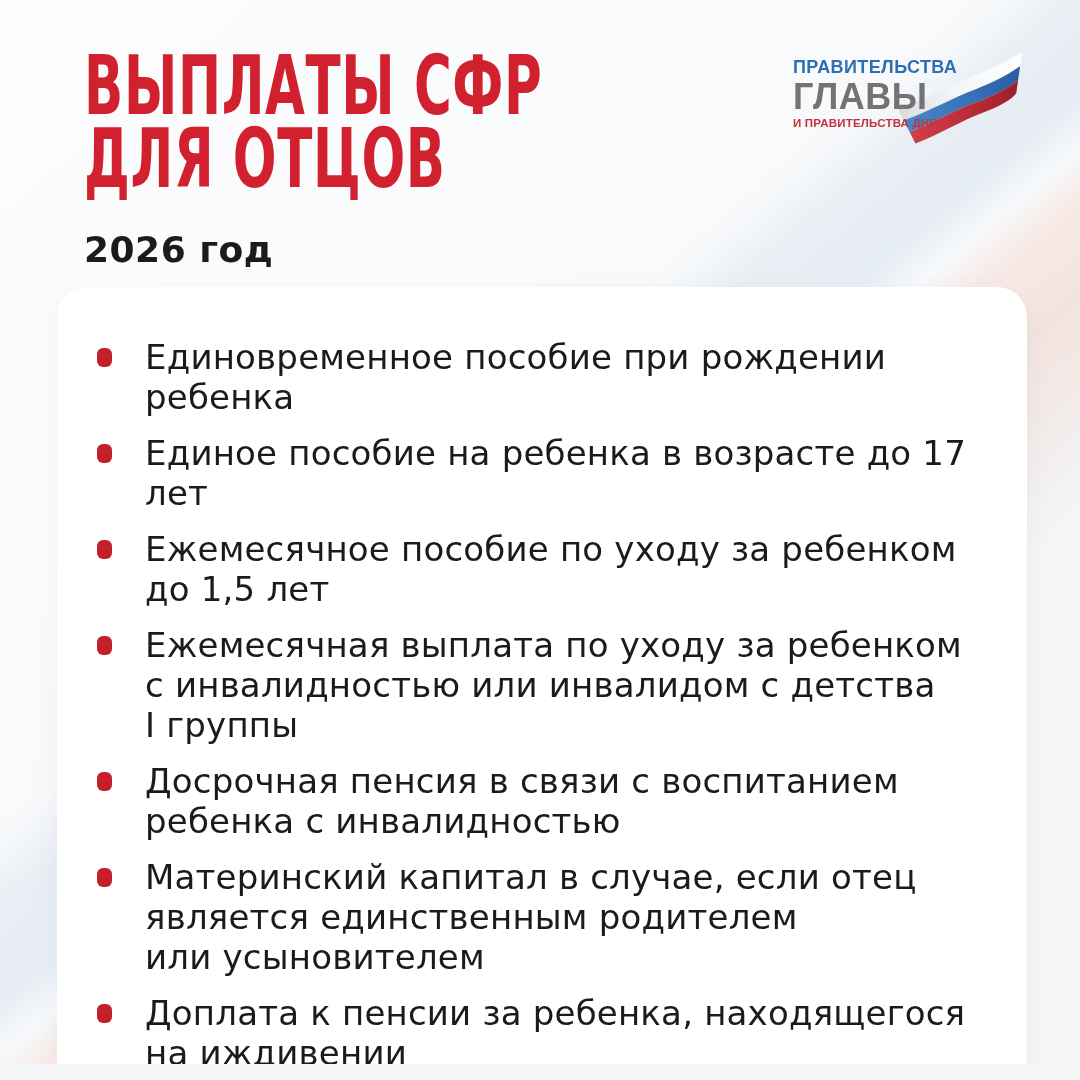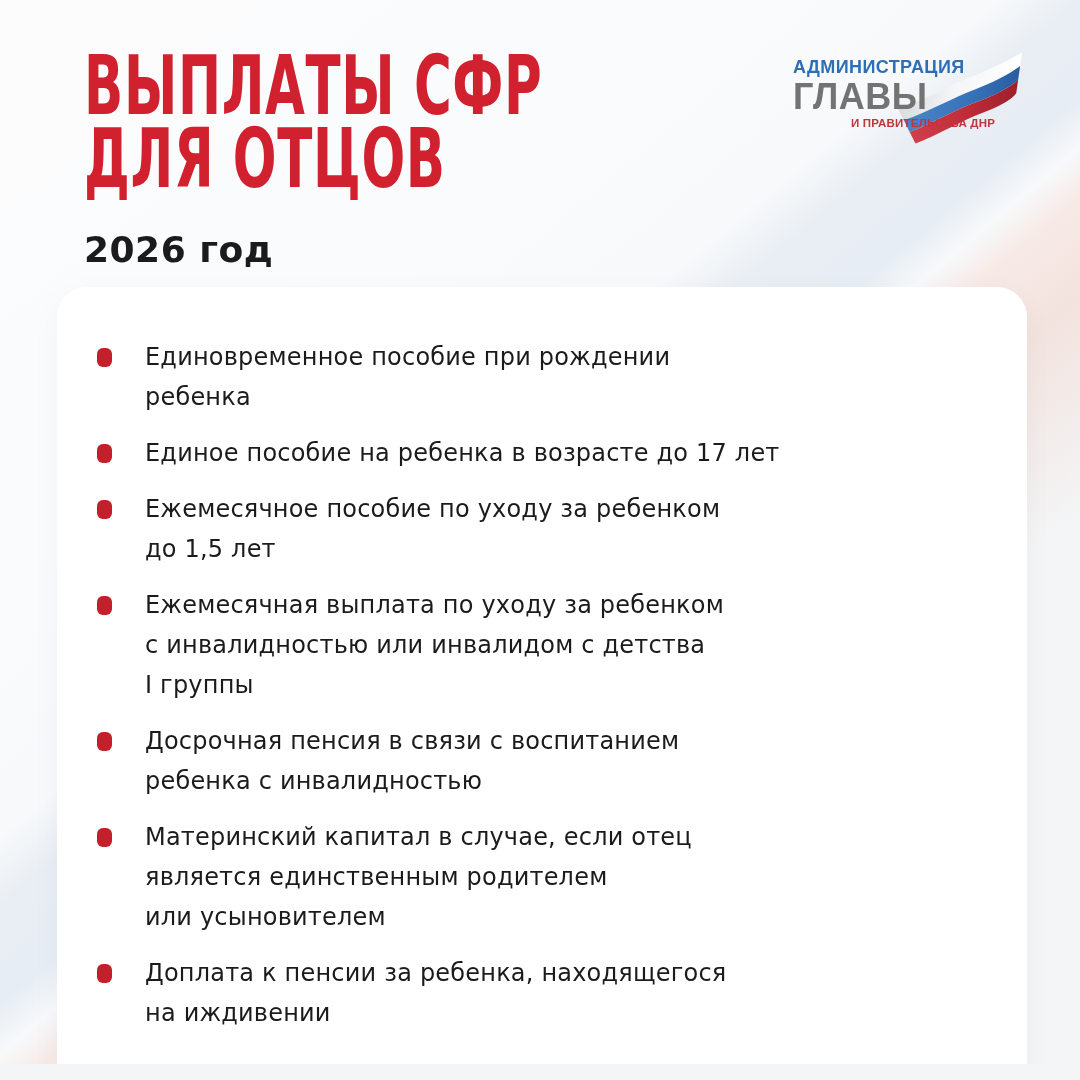--- a/index.html
+++ b/index.html
@@ -39,39 +39,39 @@
     font-size:36px;font-weight:bold;color:#1b1b1d;letter-spacing:.5px;
   }
 
   
   .logo{position:absolute;left:793px;top:57px;width:260px;height:100px;}
   .logo .l1{position:relative;z-index:2;font-family:"Liberation Sans",sans-serif;
     font-size:18px;font-weight:bold;color:#2e6eb5;letter-spacing:.4px;white-space:nowrap;}
   .logo .l2{position:relative;z-index:2;font-family:"Liberation Sans",sans-serif;
     font-size:36px;font-weight:bold;color:#737373;letter-spacing:.5px;line-height:34px;margin-top:2px;white-space:nowrap;}
   .logo .l3{position:relative;z-index:2;font-family:"Liberation Sans",sans-serif;
-    font-size:11.5px;font-weight:bold;color:#c0343c;letter-spacing:.2px;margin-top:3px;white-space:nowrap;text-align:center;}
+    font-size:11.5px;font-weight:bold;color:#c0343c;letter-spacing:.2px;margin-top:3px;white-space:nowrap;}
   .logo svg{position:absolute;left:105px;top:-8px;z-index:1;}
 
   
   .card{
     position:absolute;left:57px;top:287px;width:970px;height:823px;
     background:#ffffff;border-radius:30px;
     box-shadow:0 8px 30px rgba(40,60,90,.04);
     box-sizing:border-box;padding:50px 40px 30px 40px;
   }
   ul.benefits{list-style:none;margin:0;padding:0;}
   ul.benefits li{display:flex;align-items:flex-start;margin-bottom:16px;}
   .bullet{
     flex:0 0 auto;width:15px;height:19px;border-radius:6px;
     background:#c4202c;margin:11px 0 0 0;
   }
   .itext{
     margin-left:33px;max-width:845px;
-    font-size:24px;line-height:40px;color:#1b1b1d;
+    font-size:34px;line-height:40px;color:#1b1b1d;
     white-space:pre-line;letter-spacing:.2px;
   }
 </style>
 </head>
 <body>
 
 <div class="canvas">
 
   <div class="bg"></div>
 
@@ -98,21 +98,21 @@
         <linearGradient id="fr" x1="0" y1="0" x2="1" y2="0">
           <stop offset="0" stop-color="#d0404b"></stop>
             <stop offset="0.5" stop-color="#c02d3a"></stop>
             <stop offset="1" stop-color="#9c1f2b"></stop>
         </linearGradient>
       </defs>
       <path fill="url(#fw)" d="M0,60 C28,52 56,34 78,26 C96,19 112,11 128,2 L126,16 C114,25 98,33 80,40 C58,48 30,64 6,72 Z"></path>
       <path fill="url(#fb)" d="M6,72 C30,64 58,48 80,40 C98,33 114,25 126,16 L124,30 C116,38 100,46 84,52 C60,60 34,76 12,84 Z"></path>
       <path fill="url(#fr)" d="M12,84 C34,76 60,60 84,52 C100,46 116,38 124,30 L122,44 C118,50 104,58 88,64 C66,72 40,88 18,96 Z"></path>
     </svg>
-    <div class="l1">АДМИНИСТРАЦИЯ</div>
+    <div class="l1">ПРАВИТЕЛЬСТВА</div>
     <div class="l2">ГЛАВЫ</div>
     <div class="l3">И ПРАВИТЕЛЬСТВА ДНР</div>
   </div>
 
   <section class="card">
     <ul class="benefits">
       <li>
         <span class="bullet"></span>
         <span class="itext">Единовременное пособие при рождении
 ребенка</span>

